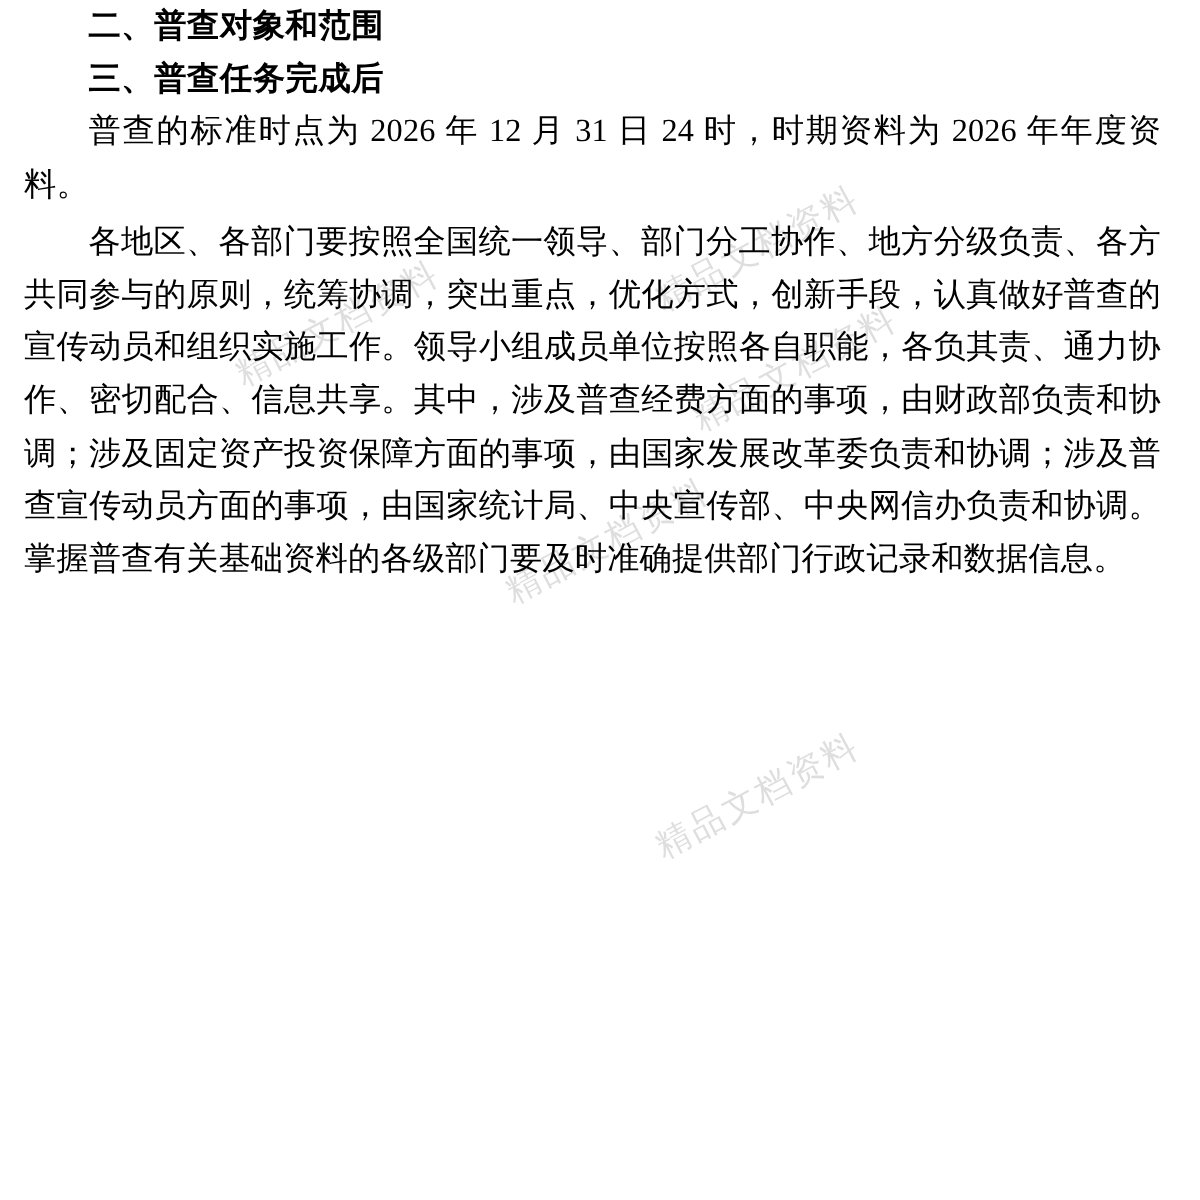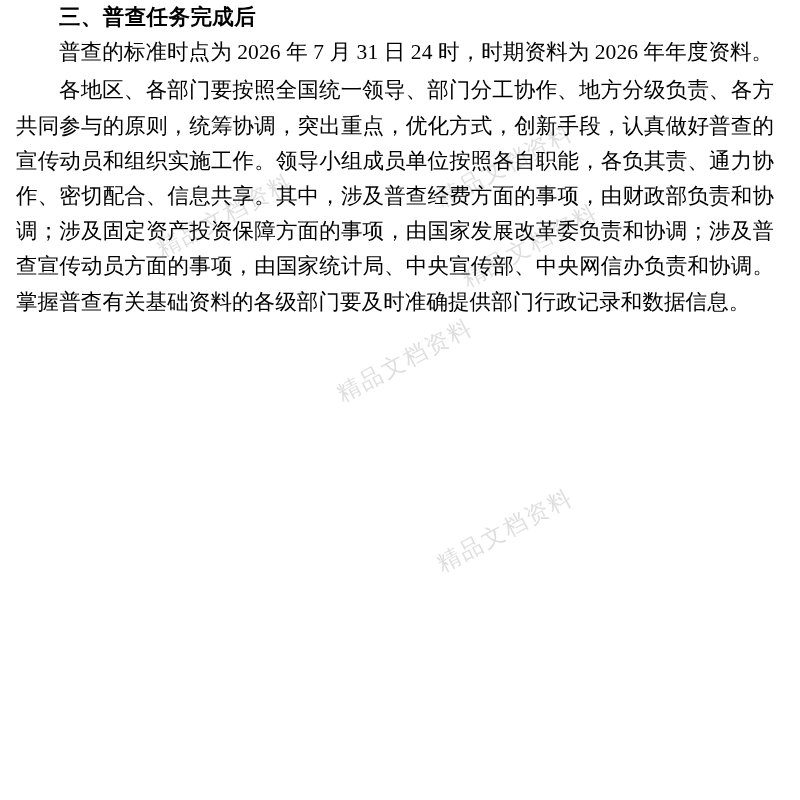--- a/index.html
+++ b/index.html
@@ -83,27 +83,28 @@
     <div class="wm w1">精品文档资料</div>
     <div class="wm w2">精品文档资料</div>
     <div class="wm w3">精品文档资料</div>
     <div class="wm w4">精品文档资料</div>
     <div class="wm w5">精品文档资料</div>
   </div>
 
   <div class="doc-body">
 
 
+    <h2 class="heading">二、普查对象和范围</h2>
 
 
 
     <h2 class="heading">三、普查任务完成后</h2>
 
 
-    <p class="para indent">普查的标准时点为 2026 年 7 月 31 日 24 时，时期资料为 2026 年年度资料。</p>
+    <p class="para indent">普查的标准时点为 2026 年 12 月 31 日 24 时，时期资料为 2026 年年度资料。</p>
 
 
 
     <div class="spacer-sm"></div>
 
     <p class="para indent">各地区、各部门要按照全国统一领导、部门分工协作、地方分级负责、各方共同参与的原则，统筹协调，突出重点，优化方式，创新手段，认真做好普查的宣传动员和组织实施工作。领导小组成员单位按照各自职能，各负其责、通力协作、密切配合、信息共享。其中，涉及普查经费方面的事项，由财政部负责和协调；涉及固定资产投资保障方面的事项，由国家发展改革委负责和协调；涉及普查宣传动员方面的事项，由国家统计局、中央宣传部、中央网信办负责和协调。掌握普查有关基础资料的各级部门要及时准确提供部门行政记录和数据信息。</p>
 
   </div>
 </div>
 

